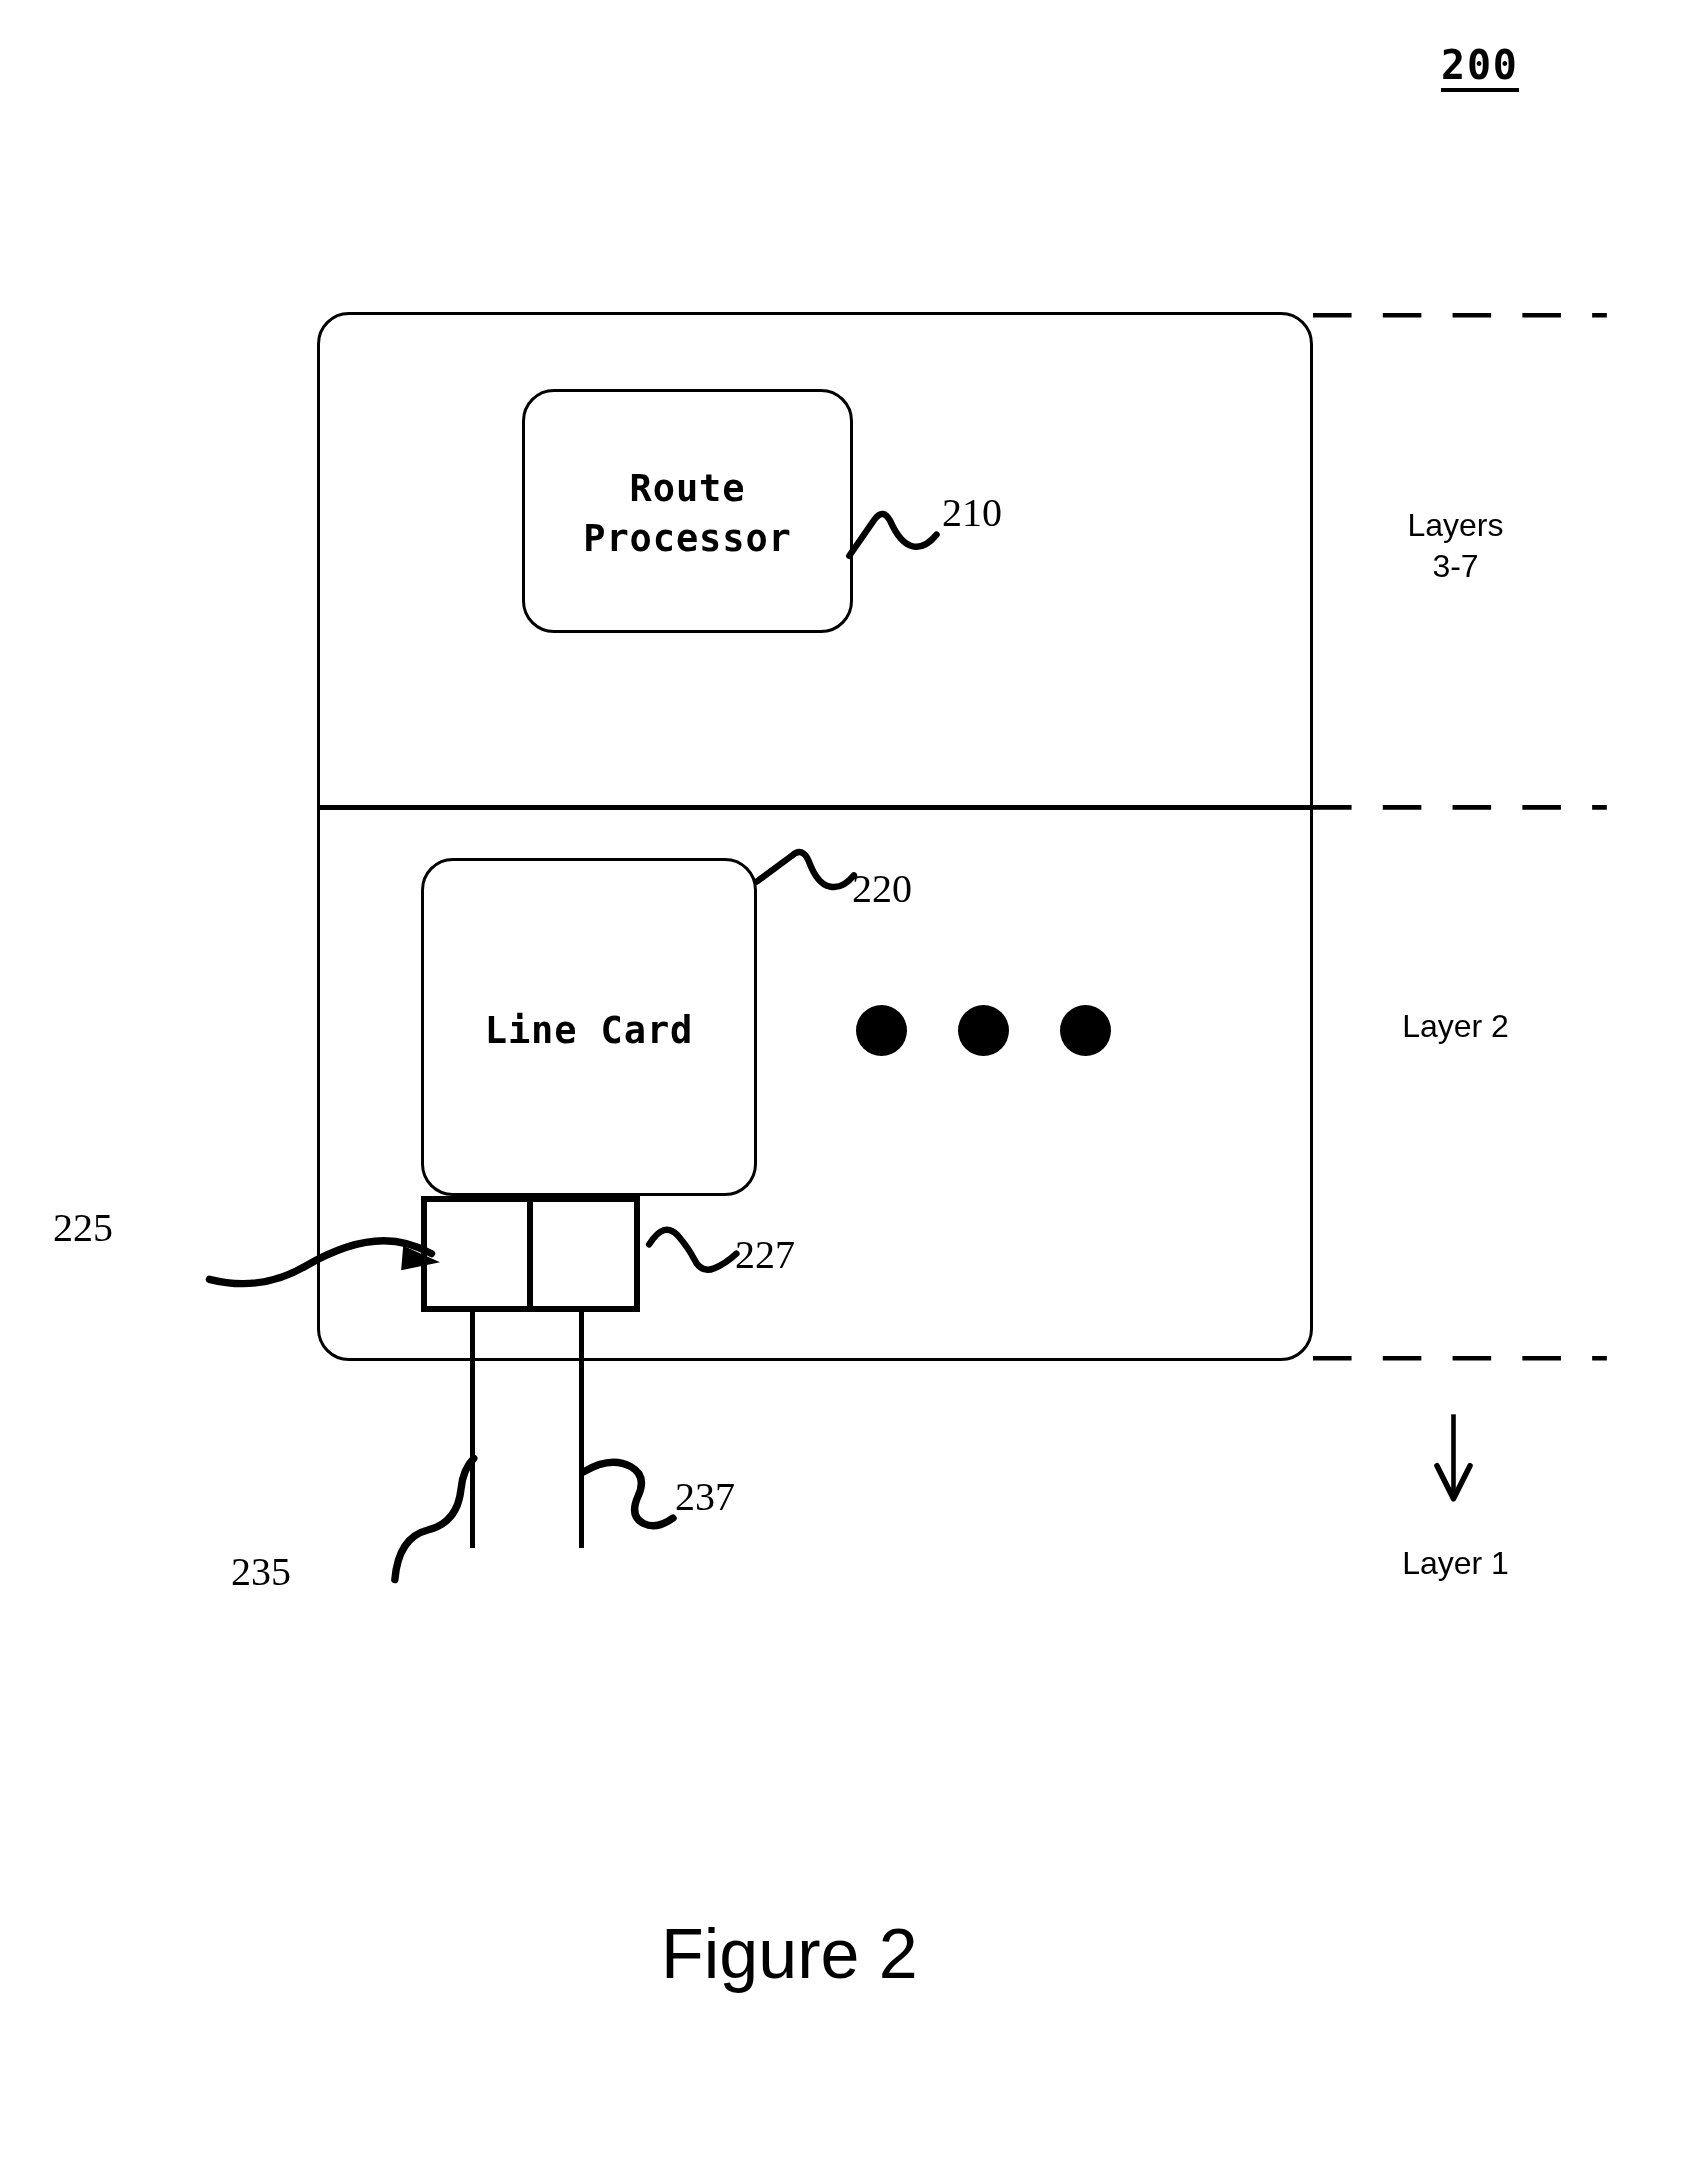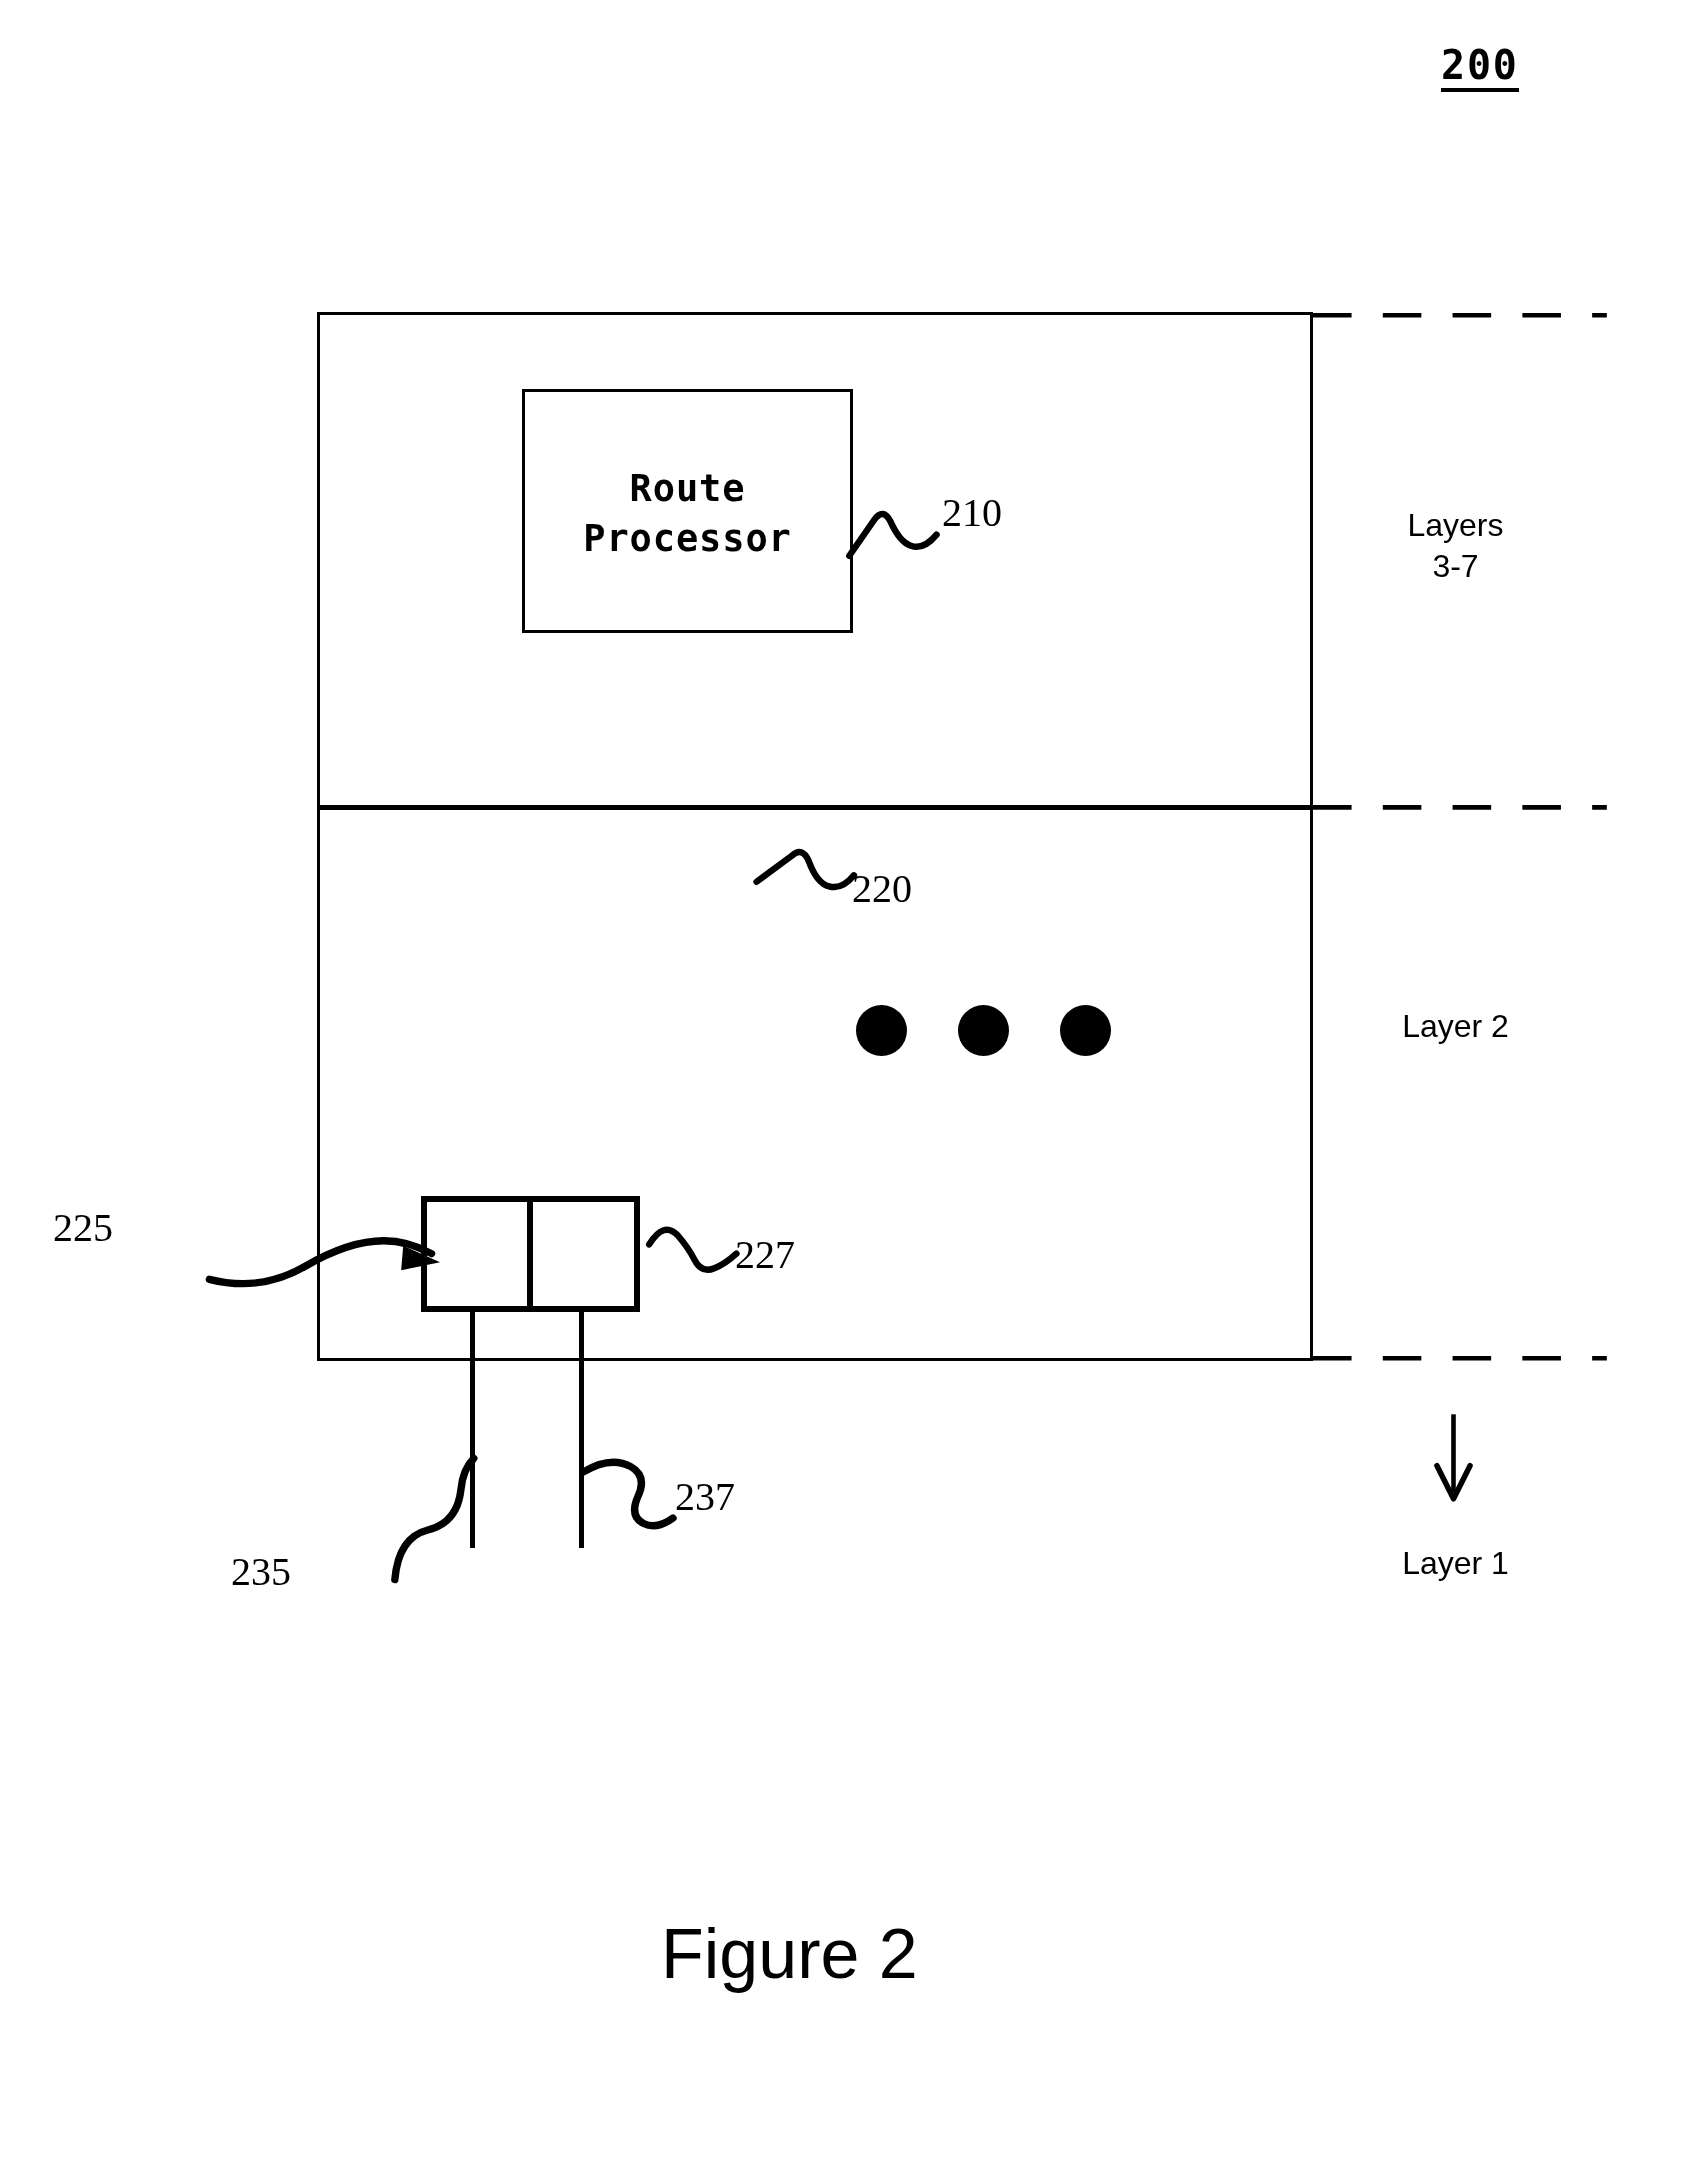--- a/index.html
+++ b/index.html
@@ -39,21 +39,21 @@
   .caption{
     position:absolute;
     font-family:"Liberation Sans",sans-serif;
     font-size:70px;
     color:#000;
     white-space:nowrap;
   }
 
   
   .box{position:absolute;background:#fff;border:3.7px solid #000;box-sizing:border-box;}
-  .box.thin{border-width:3.7px;}
+  .box.thin{border-width:3.7px;border-radius:32px;}
   .box.thick{border-width:6.4px;}
   .boxlabel{
     position:absolute;left:0;right:0;
     font-family:"DejaVu Sans Mono","Liberation Mono",monospace;
     font-weight:700;
     font-size:37px;
     letter-spacing:0.9px;
     text-align:center;
     color:#000;
     line-height:1.35;
@@ -76,20 +76,23 @@
 
   <div class="box thin" style="left:317px;top:312px;width:996px;height:1049px;"></div>
 
   <div class="hline" style="left:317px;top:805px;width:996px;height:4.6px;"></div>
 
   <div class="box thin" style="left:522px;top:389px;width:331px;height:244px;">
     <div class="boxlabel" style="top:72px;">Route
 Processor</div>
   </div>
 
+  <div class="box thin" style="left:421px;top:858px;width:336px;height:338px;">
+    <div class="boxlabel" style="top:145px;">Line Card</div>
+  </div>
 
   <div class="box thick" style="left:421px;top:1196px;width:219px;height:116px;"></div>
   <div class="vline" style="left:527px;top:1196px;width:6.4px;height:116px;"></div>
 
   <div class="vline" style="left:470px;top:1311px;width:4.6px;height:237px;"></div>
   <div class="vline" style="left:579px;top:1311px;width:4.6px;height:237px;"></div>
 
   <div class="dot" style="left:856px;top:1005px;width:51px;height:51px;"></div>
   <div class="dot" style="left:958px;top:1005px;width:51px;height:51px;"></div>
   <div class="dot" style="left:1060px;top:1005px;width:51px;height:51px;"></div>

